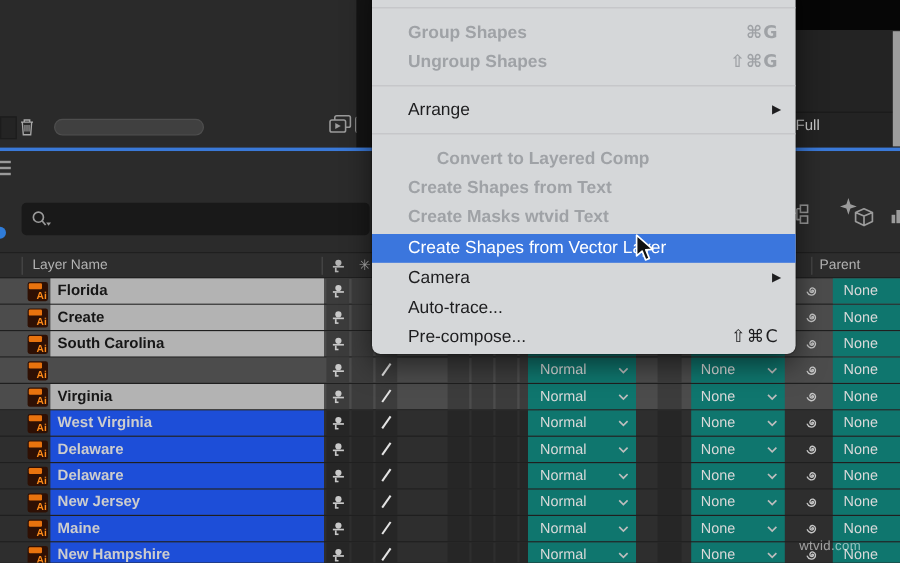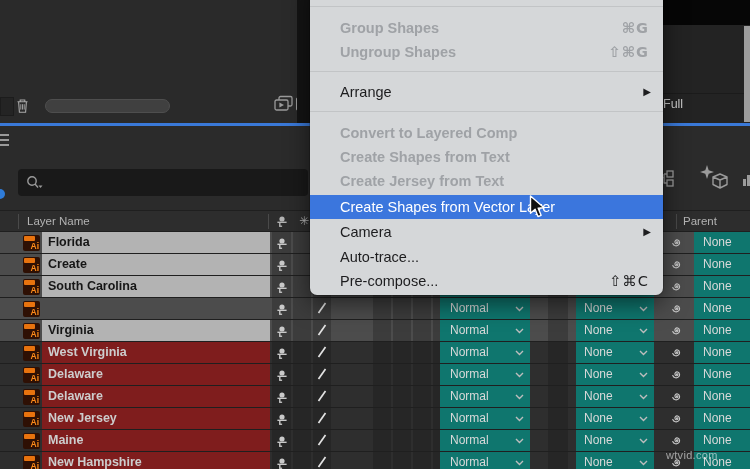--- a/index.html
+++ b/index.html
@@ -43,21 +43,21 @@
   .hdr .sun-h{position:absolute;left:299px;top:3px;color:#b3b3b3;font-size:12px;font-family:"DejaVu Sans",sans-serif;}
 
   
   .rows{position:absolute;left:0;top:106px;width:750px;}
   .row{position:relative;height:22px;background:#2e2e2e;border-bottom:1px solid #1f1f1f;box-sizing:border-box;}
   .row.sel{background:#4c4c4c;}
   .row span{position:absolute;top:0;height:21px;box-sizing:border-box;}
   .ai{left:23px;top:3px!important;width:17px;height:16px!important;background:#2e1004;border-radius:2px;overflow:hidden;}
   .ai i{position:absolute;left:1px;top:1px;width:11px;height:5px;background:#e8730e;border-radius:1px;}
   .ai b{position:absolute;right:1px;bottom:0;font-size:8.5px;color:#ff8c1a;font-weight:700;}
-  .name{left:42px;width:228px;background:#7f1d1d;color:#cdcdcd;font-weight:700;font-size:12.5px;line-height:21px;padding-left:6px;
+  .name{left:42px;width:228px;background:#1d4ed8;color:#cdcdcd;font-weight:700;font-size:12.5px;line-height:21px;padding-left:6px;
         white-space:nowrap;overflow:hidden;}
   .row.sel .name{background:#b3b3b3;color:#161616;}
   .cell{background:#262626;}
   .row.sel .cell{background:#3c3c3c;}
   .c-shy{left:272px;width:19px;text-align:center;padding-top:4px;}
   .c-e1{left:293px;width:18px;}
   .c-q{left:313px;width:18px;text-align:center;padding-top:3px;}
   .c-a{left:373px;width:18px;} .c-b{left:393px;width:18px;} .c-c{left:413px;width:18px;} .c-d{left:433px;width:16px;}
   .c-t{left:548px;width:20px;}
   .dd{background:#0f766e;color:#d9d9d9;font-size:12px;font-weight:400;line-height:21px;}
@@ -514,23 +514,23 @@
       </div>
   </div>
 
   <div class="menu">
       <div class="msep" style="top: 26px;"></div>
       <div class="mi disabled" style="top: 36px;"><span>Group Shapes</span><span class="sc">⌘G</span></div>
       <div class="mi disabled" style="top: 60px;"><span>Ungroup Shapes</span><span class="sc">⇧⌘G</span></div>
       <div class="msep" style="top: 91px;"></div>
       <div class="mi enabled" style="top: 100px;"><span>Arrange</span><span class="arr">▶</span></div>
       <div class="msep" style="top: 131px;"></div>
-      <div class="mi disabled" style="top: 141px;"><span>Convert to Layered Comp</span></div>
+      <div class="mi disabled" style="top: 141px; margin-left: 24px;"><span>Convert to Layered Comp</span></div>
       <div class="mi disabled" style="top: 165px;"><span>Create Shapes from Text</span></div>
-      <div class="mi disabled" style="top: 189px;"><span>Create Jersey from Text</span></div>
+      <div class="mi disabled" style="top: 189px;"><span>Create Masks wtvid Text</span></div>
       <div class="mi highlighted" style="top: 215px;"><span>Create Shapes from Vector Layer</span></div>
       <div class="mi enabled" style="top: 240px;"><span>Camera</span><span class="arr">▶</span></div>
       <div class="mi enabled" style="top: 265px;"><span>Auto-trace...</span></div>
       <div class="mi enabled" style="top: 289px;"><span>Pre-compose...</span><span class="sc">⇧⌘C</span></div>
     </div>
 
   <svg class="cursor" width="17" height="24" viewBox="0 0 17 24">
     <path d="M1.5 1 L1.5 18.2 L6.1 14.3 L9 21.6 L12.1 20.3 L9.2 13.2 L15 12.8 Z" fill="#111" stroke="#fff" stroke-width="1.4" stroke-linejoin="round"></path>
   </svg>
 

